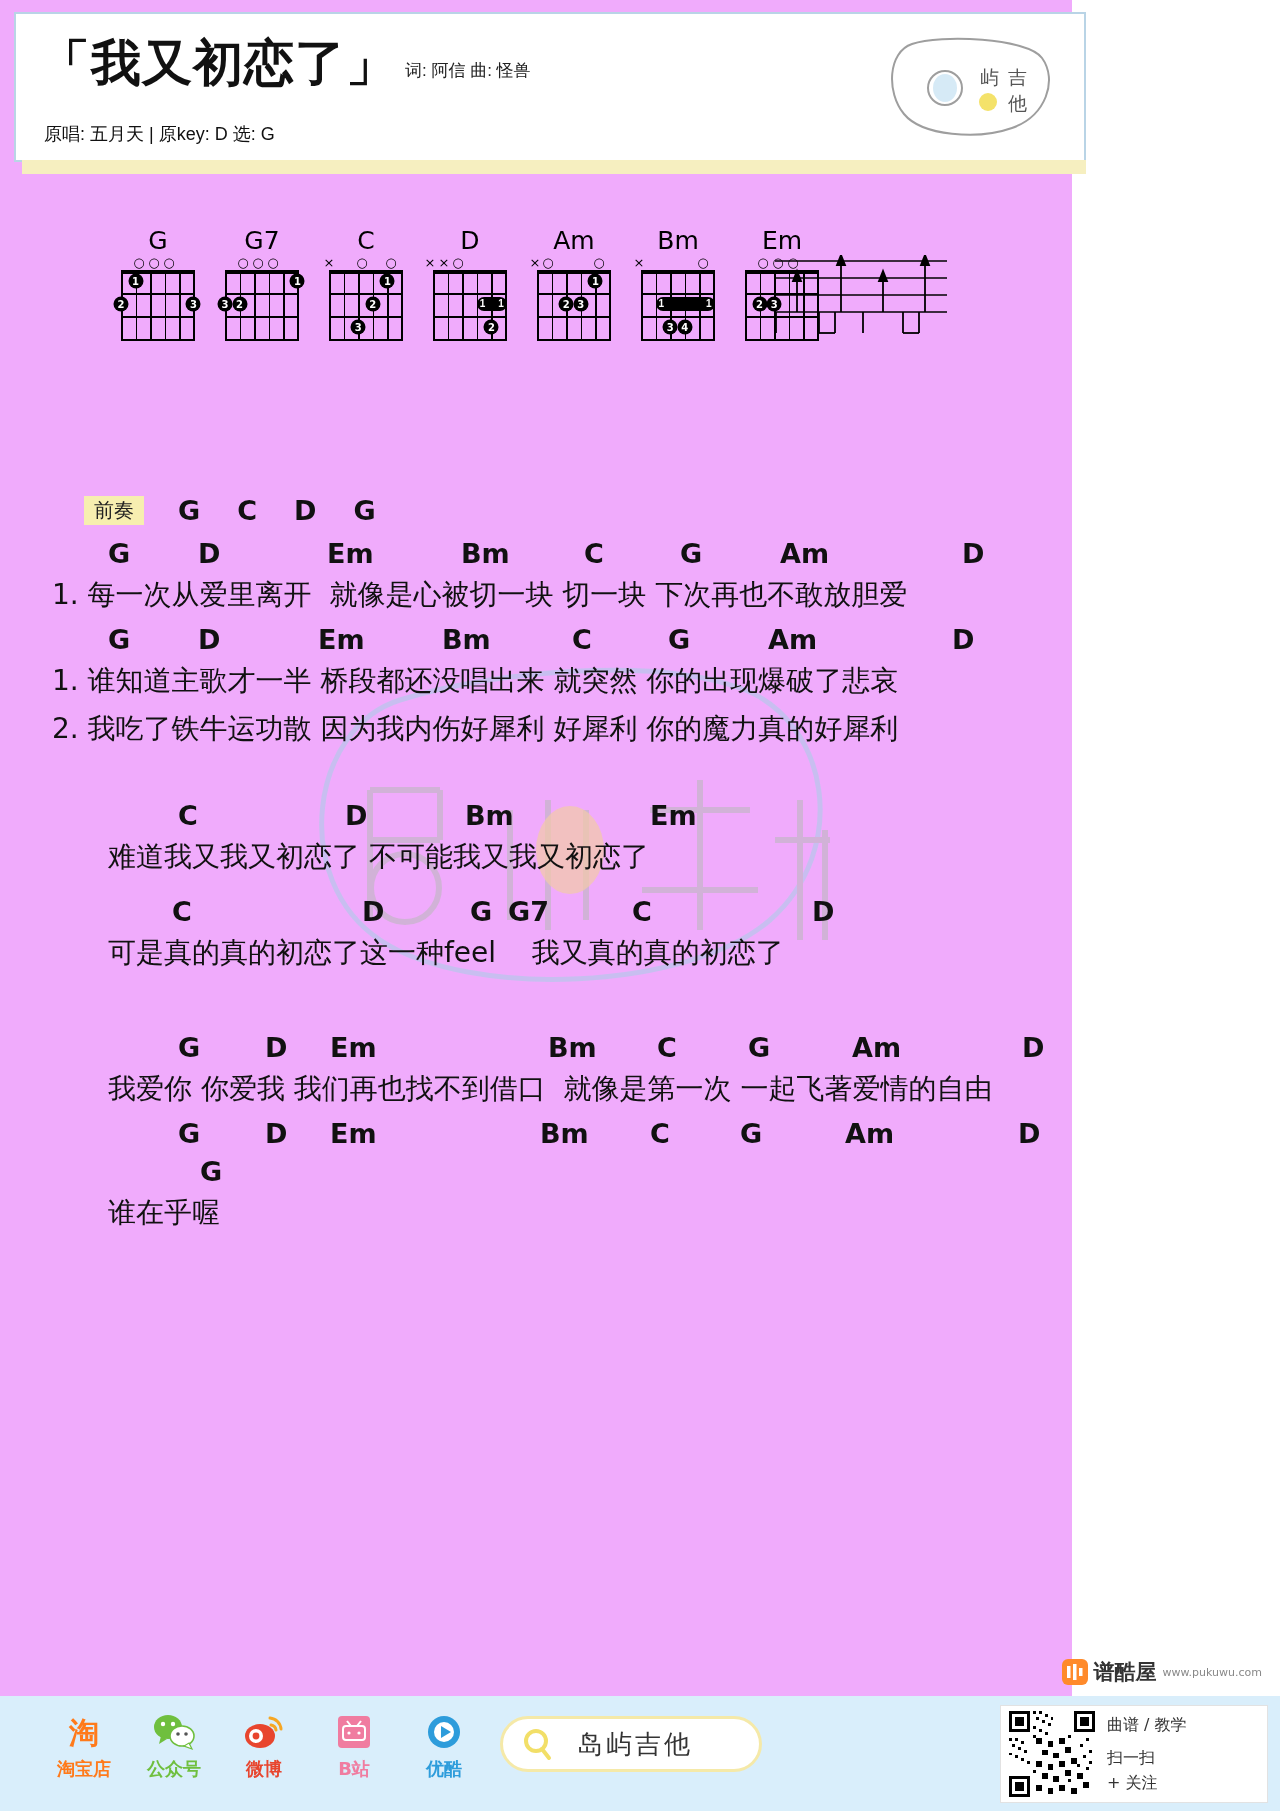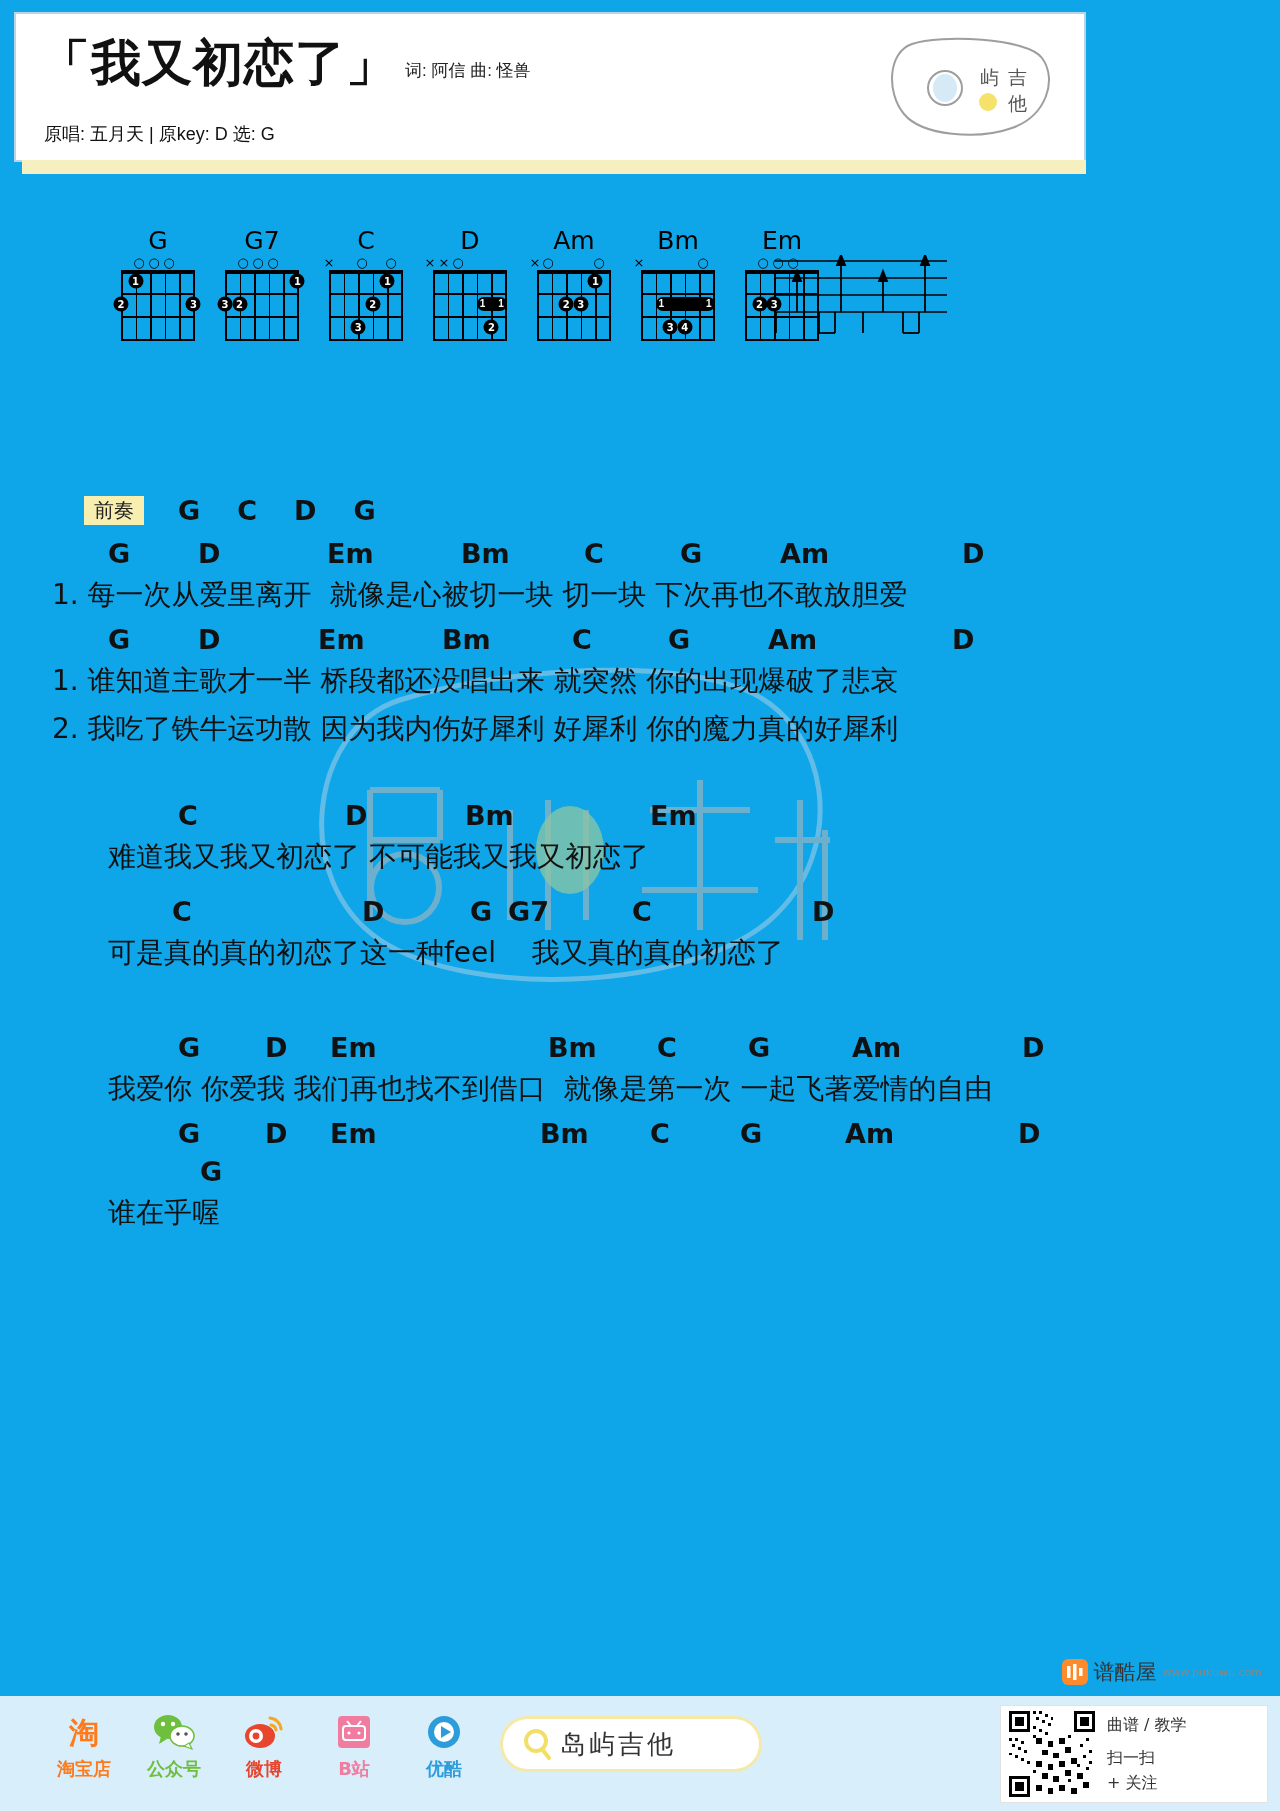--- a/index.html
+++ b/index.html
@@ -2,21 +2,21 @@
 <html><head>
 <meta charset="utf-8">
 <style>
   * { box-sizing: border-box; margin: 0; padding: 0; }
   html, body {
     width: 1280px; height: 1811px;
     background: #ffffff;
     font-family: "Liberation Sans", "DejaVu Sans", sans-serif;
     overflow: hidden;
   }
-  .page { position: relative; width: 1280px; height: 1811px; background:#0ea5e9; }
+  .page { position: relative; width: 1072px; height: 1811px; background:#f0abfc; }
 
   
   .header-box {
     position: absolute; left: 14px; top: 12px; width: 1072px; height: 150px;
     border: 2px solid #b9d4e6; background: #fff;
   }
   .header-underbar {
     position: absolute; left: 22px; top: 160px; width: 1064px; height: 14px;
     background: #f6efc0;
   }
@@ -98,36 +98,36 @@
     position:absolute; left:0; bottom:0; width:1280px; height: 115px;
     background:#d9eefb;
   }
   .socials { position:absolute; left: 56px; top: 14px; display:flex; gap: 34px; }
   .social { width: 56px; text-align:center; }
   .social .glyph { height: 44px; display:flex; align-items:center; justify-content:center; }
   .social .lab { font-size: 18px; font-weight:700; margin-top: 3px; font-family:"DejaVu Sans", sans-serif; }
   .search-pill {
     position:absolute; left: 500px; top: 20px; width: 262px; height: 56px;
     background:#fff; border: 3px solid #f5e9a8; border-radius: 30px;
-    display:flex; align-items:center; padding-left: 18px; gap: 5px;
+    display:flex; align-items:center; padding-left: 18px; gap: 22px;
   }
   .search-pill .txt { font-size: 26px; color:#333; letter-spacing: 3px; font-family:"DejaVu Sans", sans-serif; }
   .qr-card {
     position:absolute; right: 12px; top: 9px; width: 268px; height: 98px;
     background:#fff; border:1px solid #e2e2e2; display:flex; align-items:center;
   }
   .qr-img { width: 86px; height: 86px; margin-left: 8px; }
   .qr-side { margin-left: 12px; }
   .qr-side .l1 { font-size: 16px; color:#333; font-family:"DejaVu Sans", sans-serif; }
   .qr-side .l2 { font-size: 16px; color:#333; margin-top: 12px; font-family:"DejaVu Sans", sans-serif; }
   .qr-side .l3 { font-size: 16px; color:#333; margin-top: 4px; font-family:"DejaVu Sans", sans-serif; }
   .pkw {
     position:absolute; right: 18px; top: -38px; display:flex; align-items:center; gap:6px;
   }
-  .pkw .nm { font-size: 21px; color:#333; font-weight:400; font-family:"DejaVu Sans", sans-serif; }
+  .pkw .nm { font-size: 21px; color:#333; font-weight:700; font-family:"DejaVu Sans", sans-serif; }
   .pkw .url { font-size: 11px; color:#888; font-family:"DejaVu Sans", sans-serif; }
 </style>
 </head>
 <body>
 
 <div class="page">
 
   <div class="header-box">
     <div class="title-row">
       <div class="song-title">「我又初恋了」</div>

